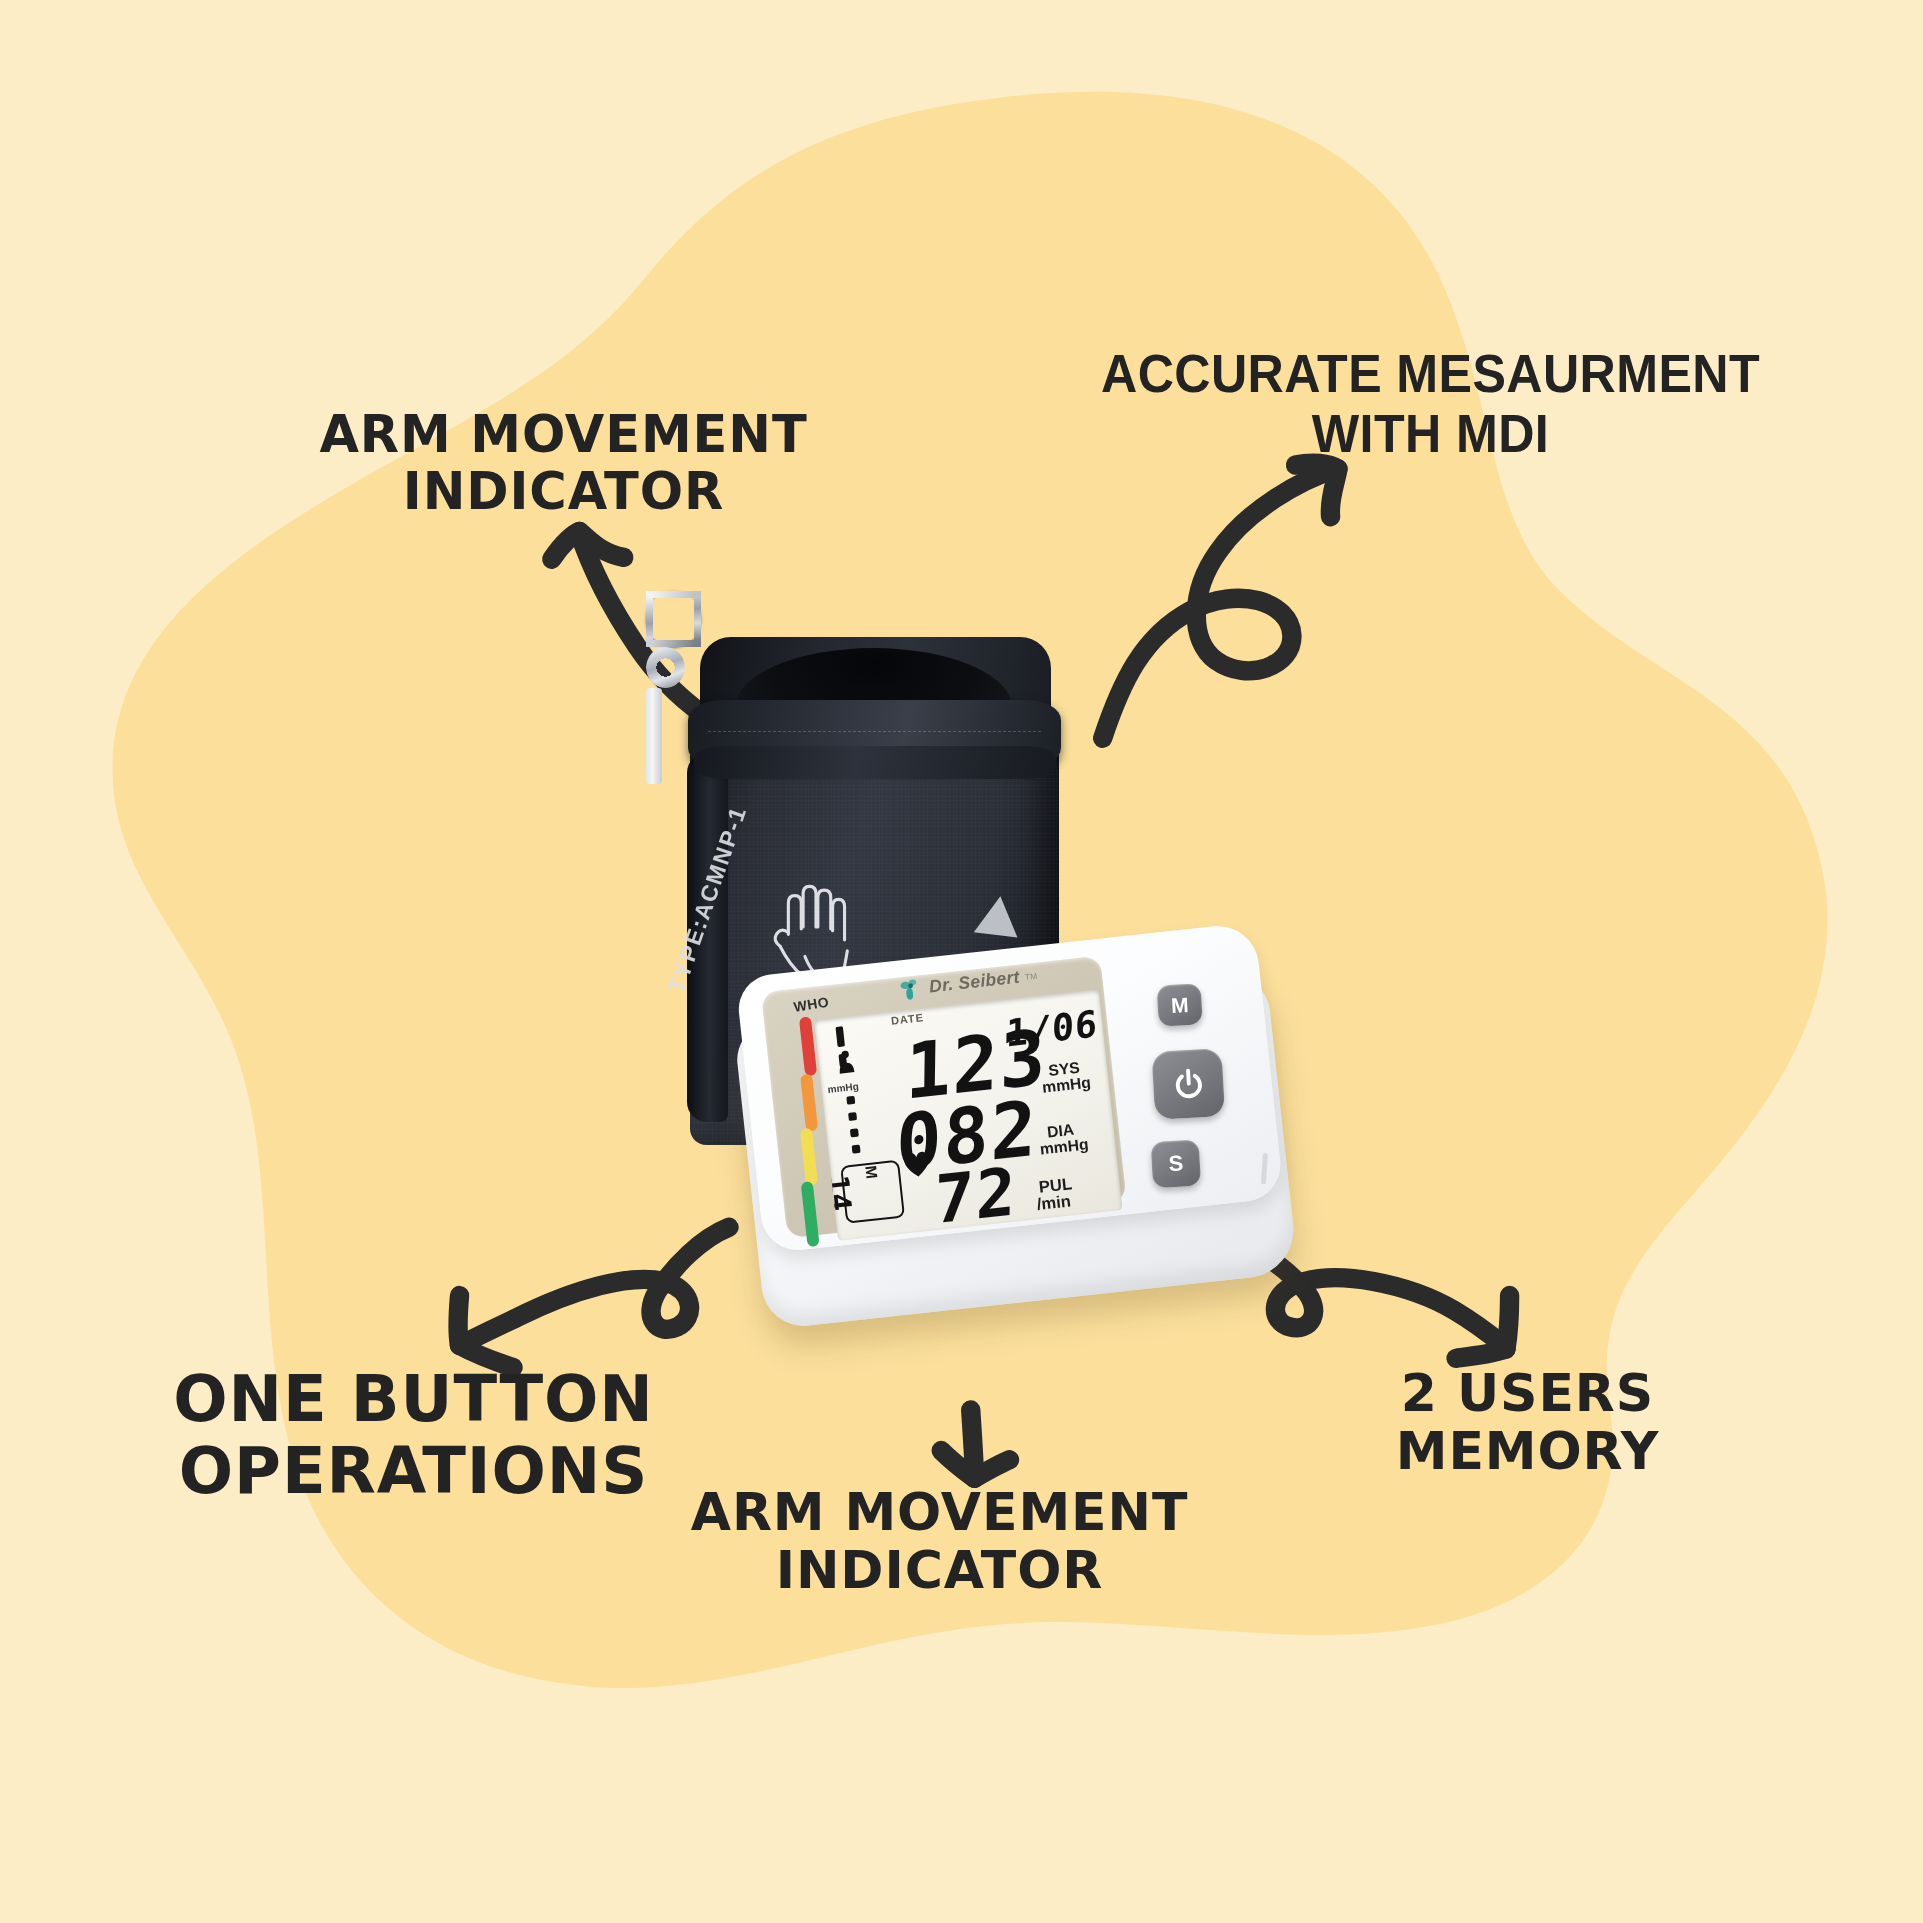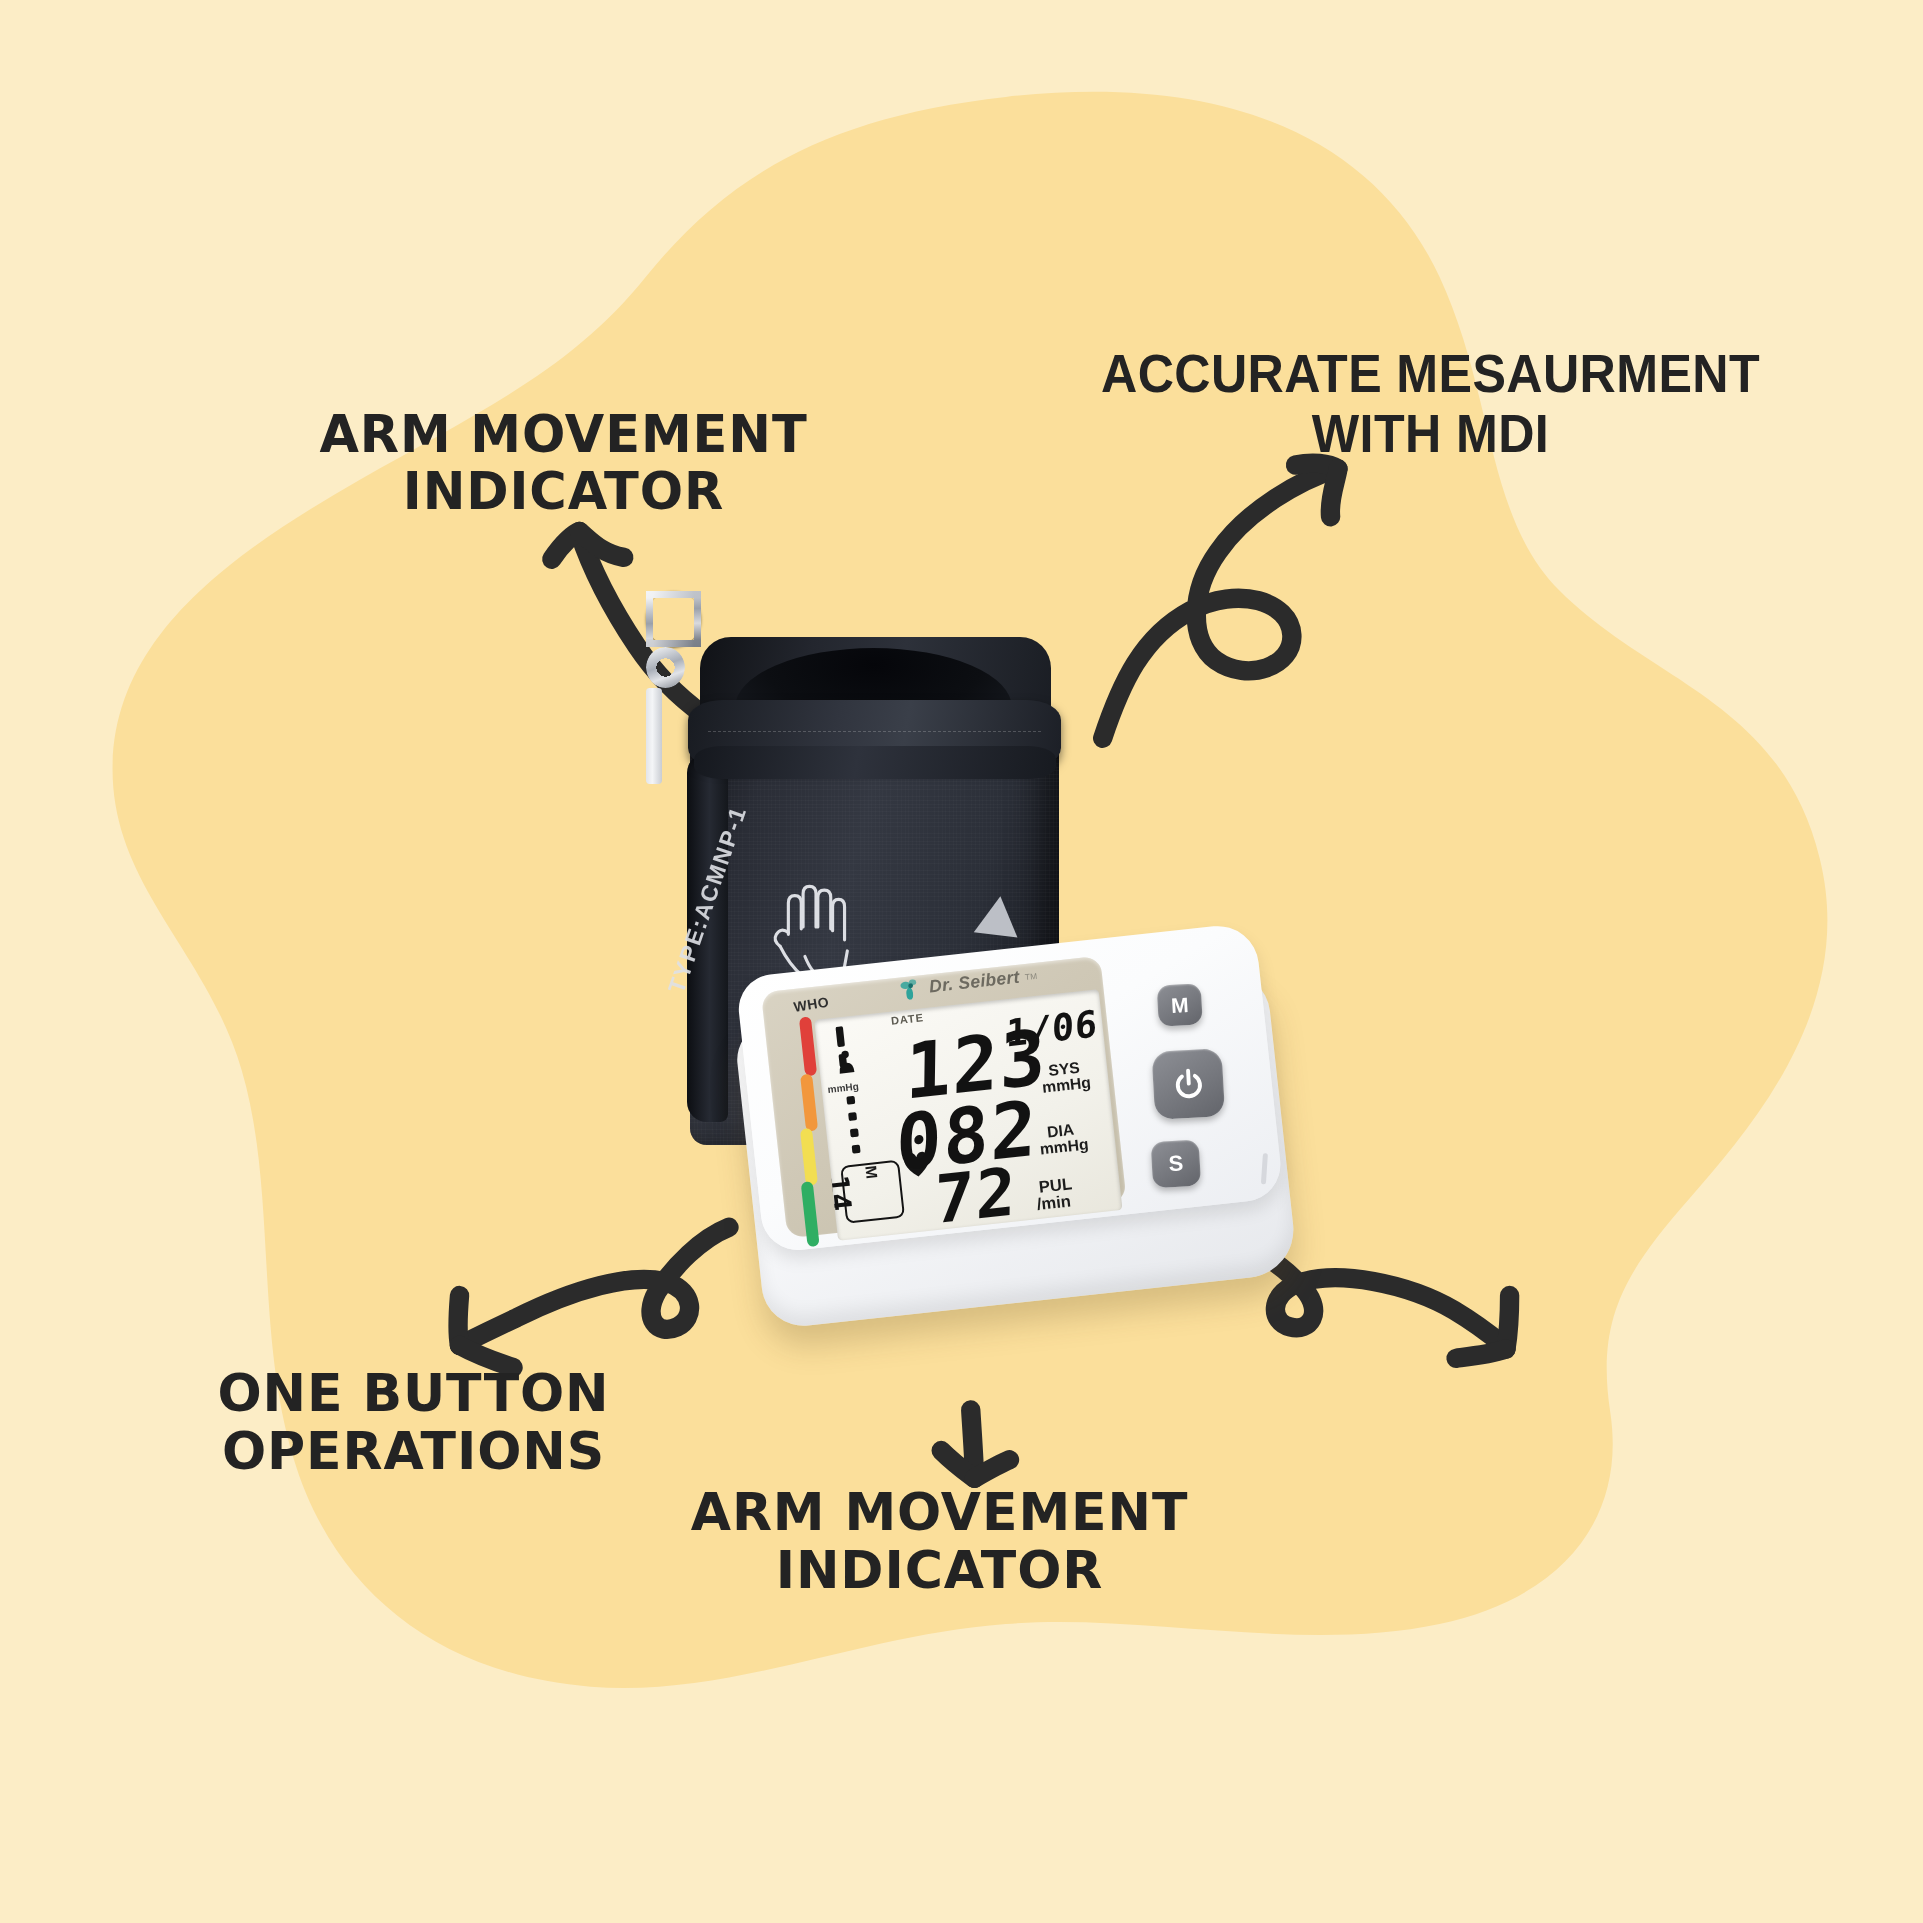--- a/index.html
+++ b/index.html
@@ -23,21 +23,21 @@
     line-height:1.12;
     letter-spacing:-0.2px;
     white-space:pre-line;
     text-transform:uppercase;
   }
   .cal-geo{font-family:"DejaVu Sans","Liberation Sans",sans-serif;letter-spacing:0.9px;}
   .cal-cond{font-family:"Liberation Sans",sans-serif;letter-spacing:0.4px;transform:scaleX(.93);transform-origin:center;}
 
   #lbl-arm-top      {left:245px; top:406px;  width:637px; font-size:51px;}
   #lbl-accurate     {left:1043px;top:343px;  width:775px; font-size:54px;}
-  #lbl-one-button   {left:162px; top:1364px; width:503px; font-size:52px;}
+  #lbl-one-button   {left:162px; top:1364px; width:503px; font-size:64px;}
   #lbl-arm-bottom   {left:688px; top:1483px; width:503px; font-size:52px;}
   #lbl-2users       {left:1343px;top:1364px; width:369px; font-size:52px;}
 
   
   #arrows{position:absolute;inset:0;width:1923px;height:1923px;pointer-events:none;}
   .ink{fill:none;stroke:#2B2B2B;stroke-linecap:round;stroke-linejoin:round;}
 
   
   #product{position:absolute;left:646px;top:591px;width:701px;height:794px;}
 
@@ -255,20 +255,22 @@
 
   <div class="callout cal-cond" id="lbl-accurate">ACCURATE MESAURMENT
 WITH MDI</div>
 
   <div class="callout cal-geo" id="lbl-one-button">ONE BUTTON
 OPERATIONS</div>
 
   <div class="callout cal-geo" id="lbl-arm-bottom">ARM MOVEMENT
 INDICATOR</div>
 
+  <div class="callout cal-geo" id="lbl-2users">2 USERS
+MEMORY</div>
 
   <div id="product">
 
     <div class="cuff" id="cuff-back"></div>
     <div class="cuff" id="cuff-inner-shadow"></div>
 
     <div id="d-ring"></div>
     <div id="d-ring-fill"></div>
     <div id="tube-strap"></div>
 

